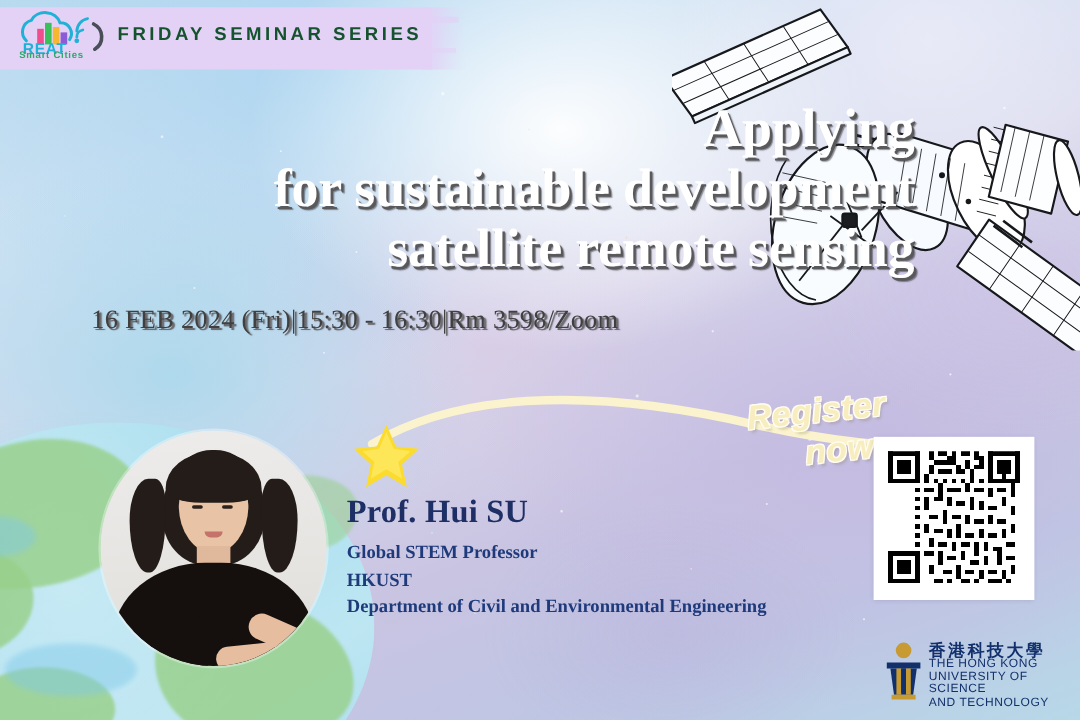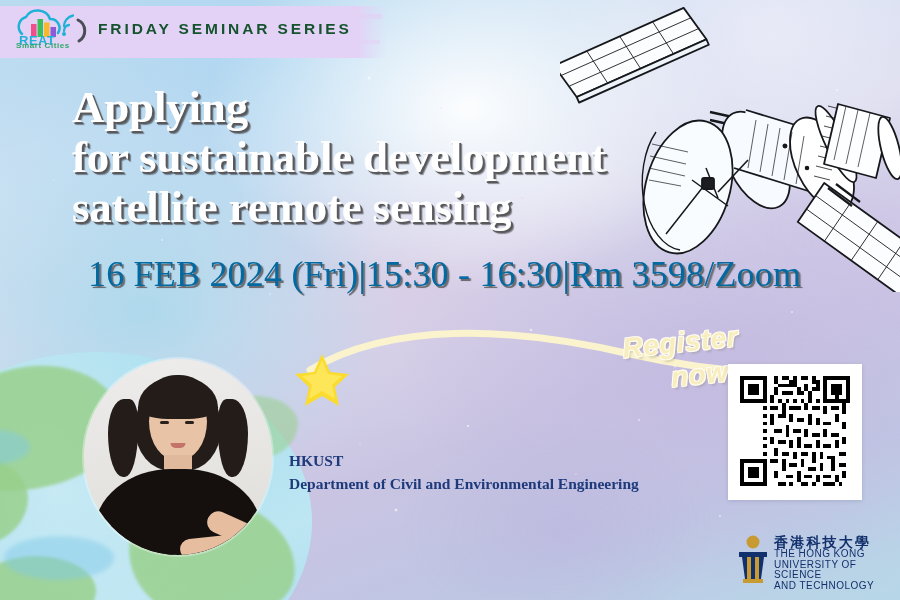--- a/index.html
+++ b/index.html
@@ -92,27 +92,27 @@
 
   
   .logo{position:absolute;left:12px;top:8px;width:82px;height:46px;}
   .logo-tag{position:absolute;left:16px;top:41px;font-size:8px;font-weight:700;color:#2fa86a;
     letter-spacing:.6px;font-family:"Liberation Sans",sans-serif;}
 
   
   .headline{position:absolute;left:72px;top:82px;width:690px;
     font-family:"Liberation Serif",serif;font-weight:700;color:#ffffff;
     font-size:45px;line-height:50px;letter-spacing:-.2px;
-    text-shadow:2px 2px 0 #59595c, 3px 3px 1px rgba(50,50,54,.55);}
+    text-shadow:2px 2px 0 #59595c, 3px 3px 1px rgba(50,50,54,.55);text-align:right;}
   .headline div{white-space:nowrap;}
 
   
-  .dateline{position:absolute;left:88px;top:253px;
-    font-family:"Liberation Serif",serif;font-weight:400;color:#0369a1;
-    font-size:36px;letter-spacing:.2px;white-space:nowrap;
+  .dateline{position:absolute;left:76px;top:253px;
+    font-family:"Liberation Serif",serif;font-weight:400;color:#404040;
+    font-size:22px;letter-spacing:.2px;white-space:nowrap;
     text-shadow:1.6px 1.6px 0 #6d6d72, 2.4px 2.4px 1px rgba(60,60,66,.5);}
 
   
   .trail{position:absolute;left:300px;top:318px;width:540px;height:80px;}
   .star{position:absolute;left:293px;top:352px;width:58px;height:56px;}
 
   
   .portrait{position:absolute;left:84px;top:359px;width:188px;height:196px;border-radius:50%;
     overflow:hidden;background:#e9e7e2;box-shadow:0 0 0 2px rgba(255,255,255,.35);}
   .pt-bg{position:absolute;inset:0;background:linear-gradient(175deg,#edeceb 0%,#e6e4e1 60%,#dedcd8 100%);}
@@ -301,21 +301,23 @@
     <div class="pt-mouth"></div>
     <div class="pt-neck"></div>
     <div class="pt-chair"></div>
     <div class="pt-body"></div>
     <div class="pt-armL"></div>
     <div class="pt-armR"></div>
     <div class="pt-forearm"></div>
     <div class="pt-hand"></div>
   </div>
 
+  <div class="sp-name">Prof. Hui SU</div>
   <div class="sp-lines">
+    <div>Global STEM Professor</div>
     <div>HKUST</div>
     <div>Department of Civil and Environmental Engineering</div>
   </div>
 
   <div class="register">
     <span class="l1r">Register</span>
     <span class="l2r">now</span>
   </div>
 
   <div class="qr-frame">

